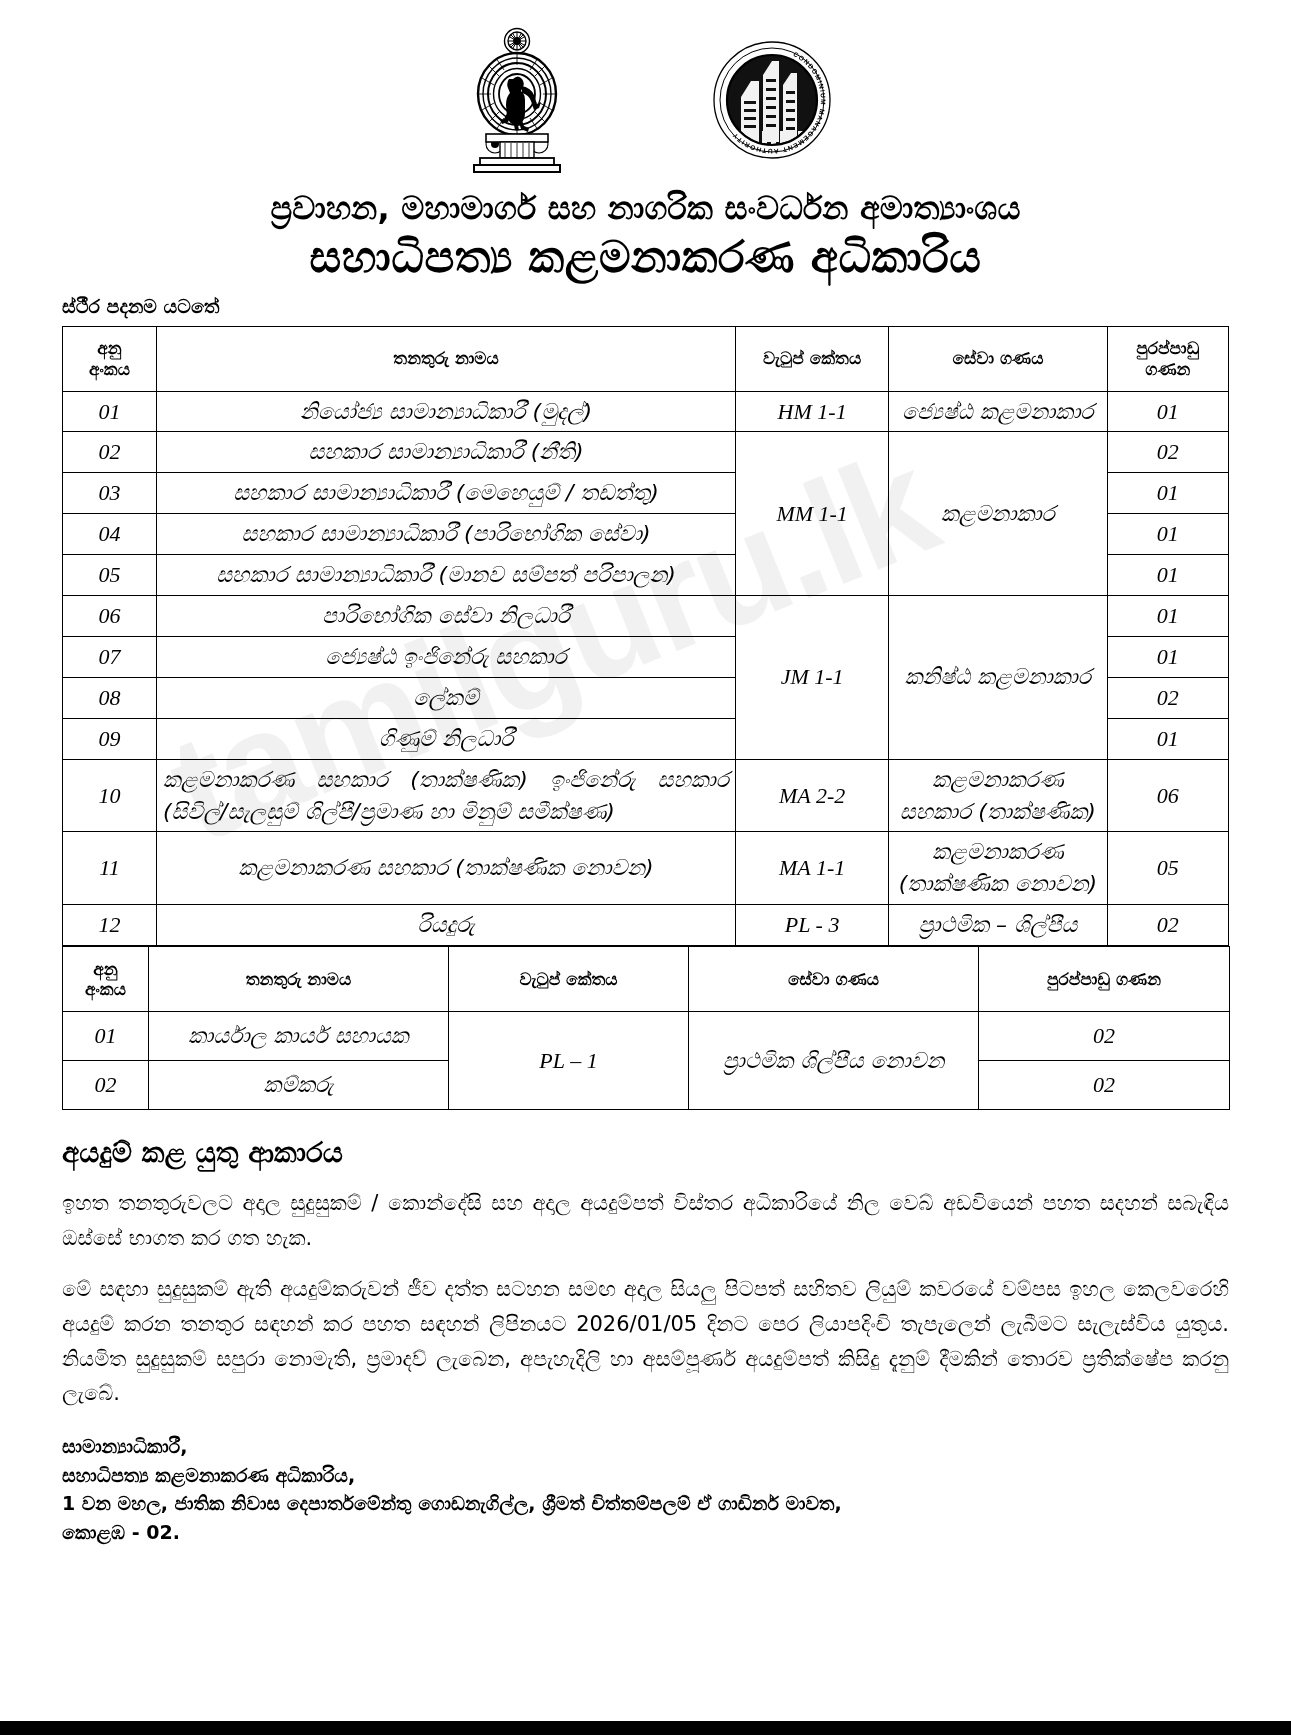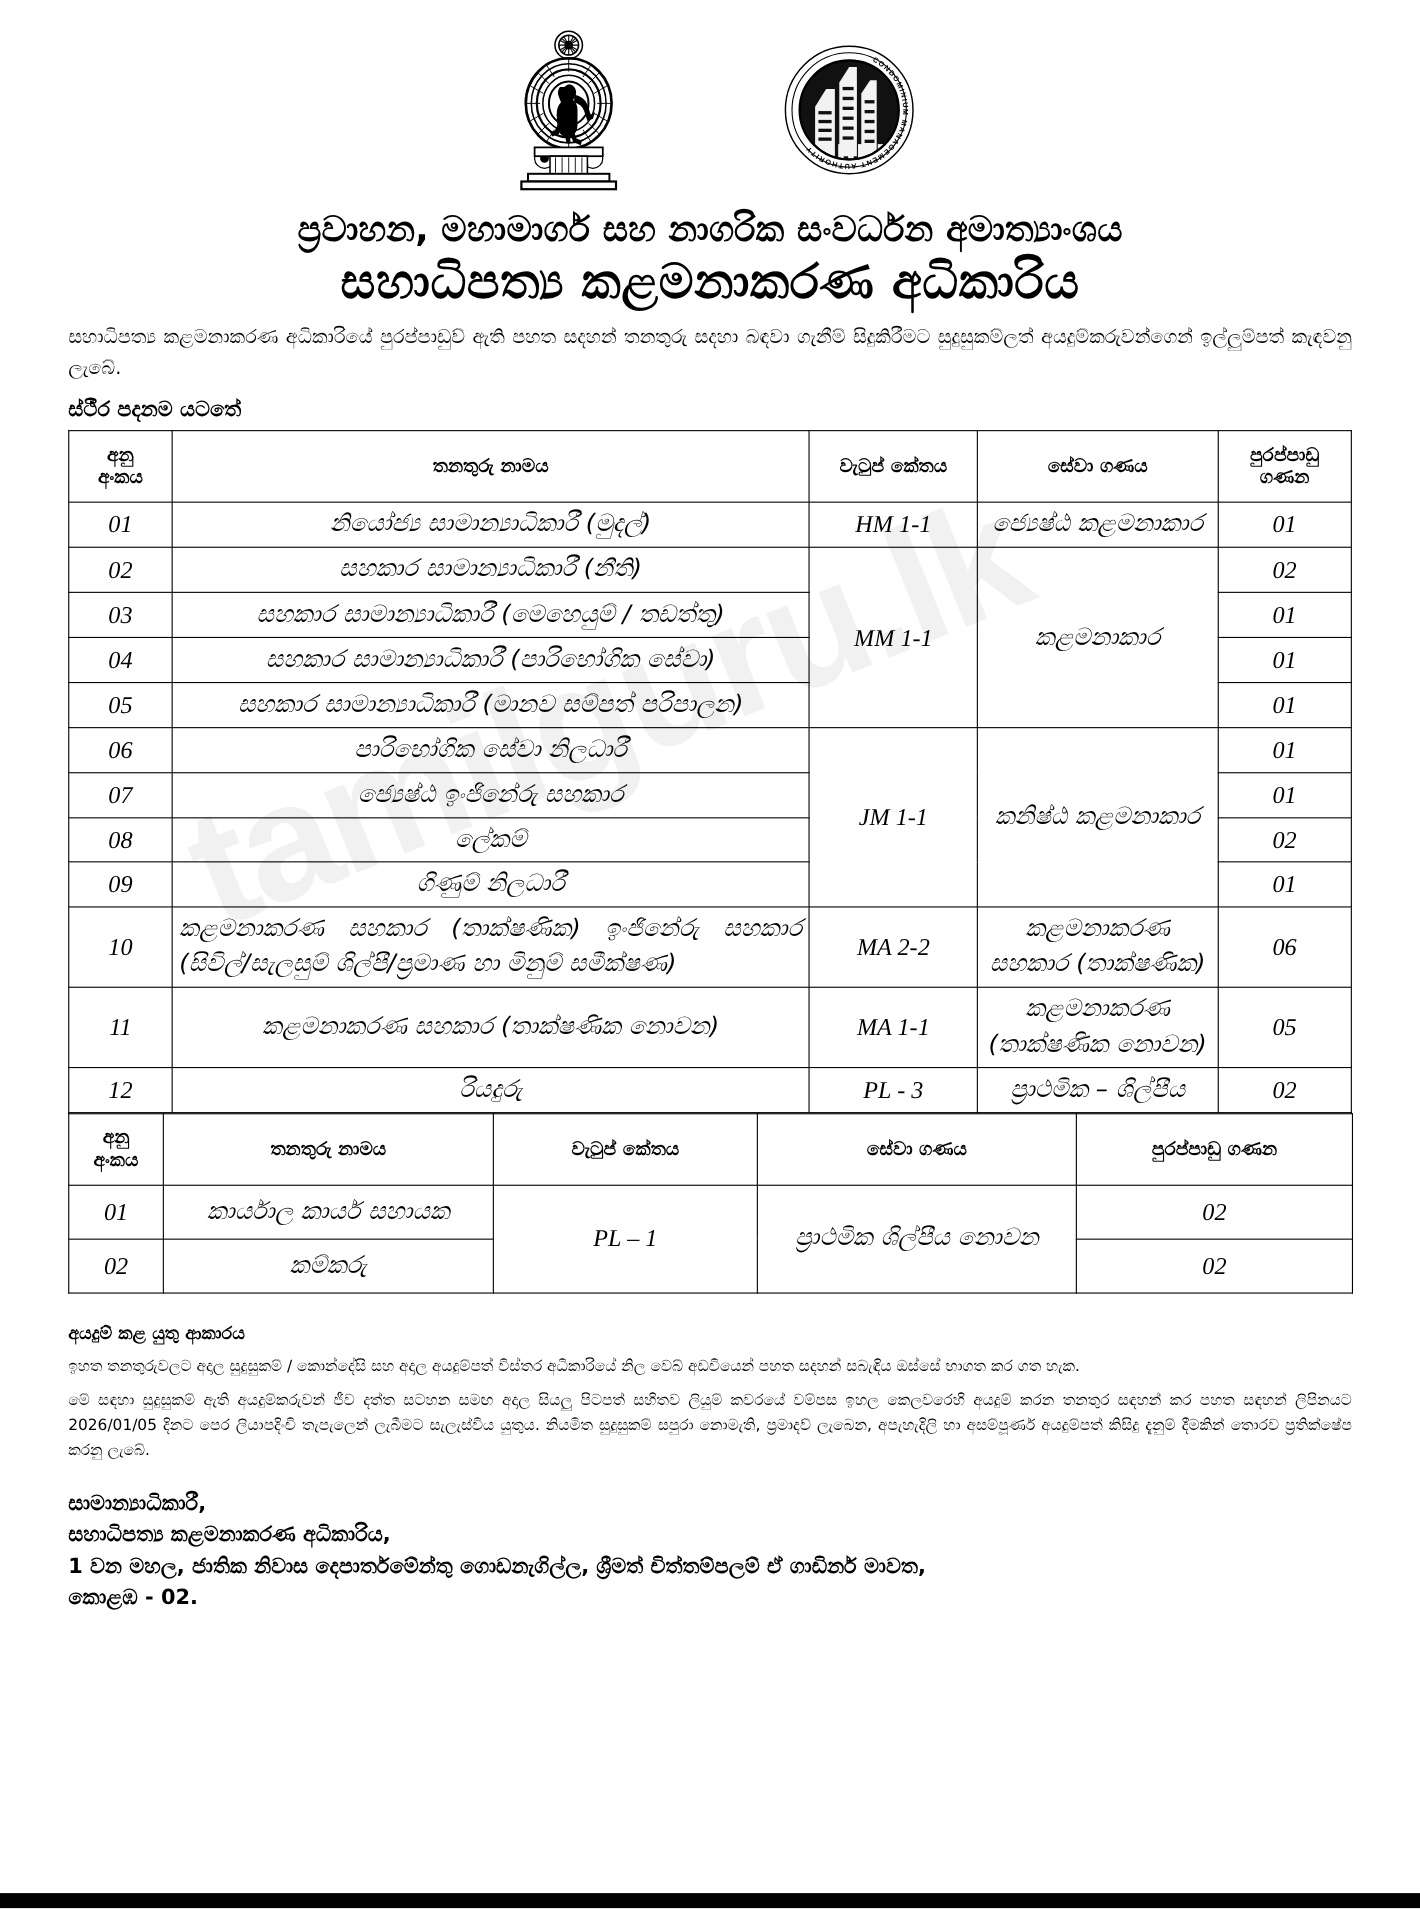--- a/index.html
+++ b/index.html
@@ -134,30 +134,29 @@
   .t2 col.title   { width: 300px; }
   .t2 col.salary  { width: 240px; }
   .t2 col.service { width: 290px; }
   .t2 col.count   { width: 251px; }
 
   .t2 thead th { height: 62px; }
   .t2 td { height: 40px; }
 
   
   .how-heading {
-    font-size: 16px;
+    font-size: 28px;
     font-weight: 700;
     margin-top: 26px;
-    margin-bottom: 10px;
   }
   .body-para {
-    font-size: 14px;
+    font-size: 21px;
     line-height: 1.66;
     text-align: justify;
-    margin: 0 0 8px 0;
+    margin: 16px 0 8px 0;
   }
   .website {
     font-family: "Liberation Serif", serif;
     font-size: 25px;
     margin: 6px 0 14px 0;
   }
   .signoff {
     margin-top: 22px;
     font-size: 19px;
     font-weight: 700;
@@ -305,21 +304,20 @@
         <path id="cmaArc" d="M61 12 a49 49 0 0 1 0 98 a49 49 0 0 1 0 -98" fill="none"></path>
         <text font-family="'Liberation Sans', sans-serif" font-size="6.6" font-weight="700" letter-spacing="1.1" fill="#000">
           <textPath href="#cmaArc" startOffset="7%">CONDOMINIUM MANAGEMENT AUTHORITY</textPath>
         </text>
       </svg>
     </div>
   </div>
 
   <div class="ministry-line">ප්‍රවාහන, මහාමාර්ග සහ නාගරික සංවර්ධන අමාත්‍යාංශය</div>
   <div class="authority-line">සහාධිපත්‍ය කළමනාකරණ අධිකාරිය</div>
-  <div class="intro-para">සහාධිපත්‍ය කළමනාකරණ අධිකාරියේ පුරප්පාඩුව් ඇති පහත සදහන් තනතුරු සදහා බඳවා ගැනීම් සිදුකිරීමට සුදුසුකම්ලත් අයදුම්කරුවන්ගෙන් ඉල්ලුම්පත් කැඳවනු ලැබේ.</div>
 
   <div class="section-heading">ස්ථීර පදනම යටතේ</div>
 
   <table class="vac t1">
     <colgroup>
       <col class="no">
         <col class="title">
         <col class="salary">
         <col class="service">
         <col class="count">

